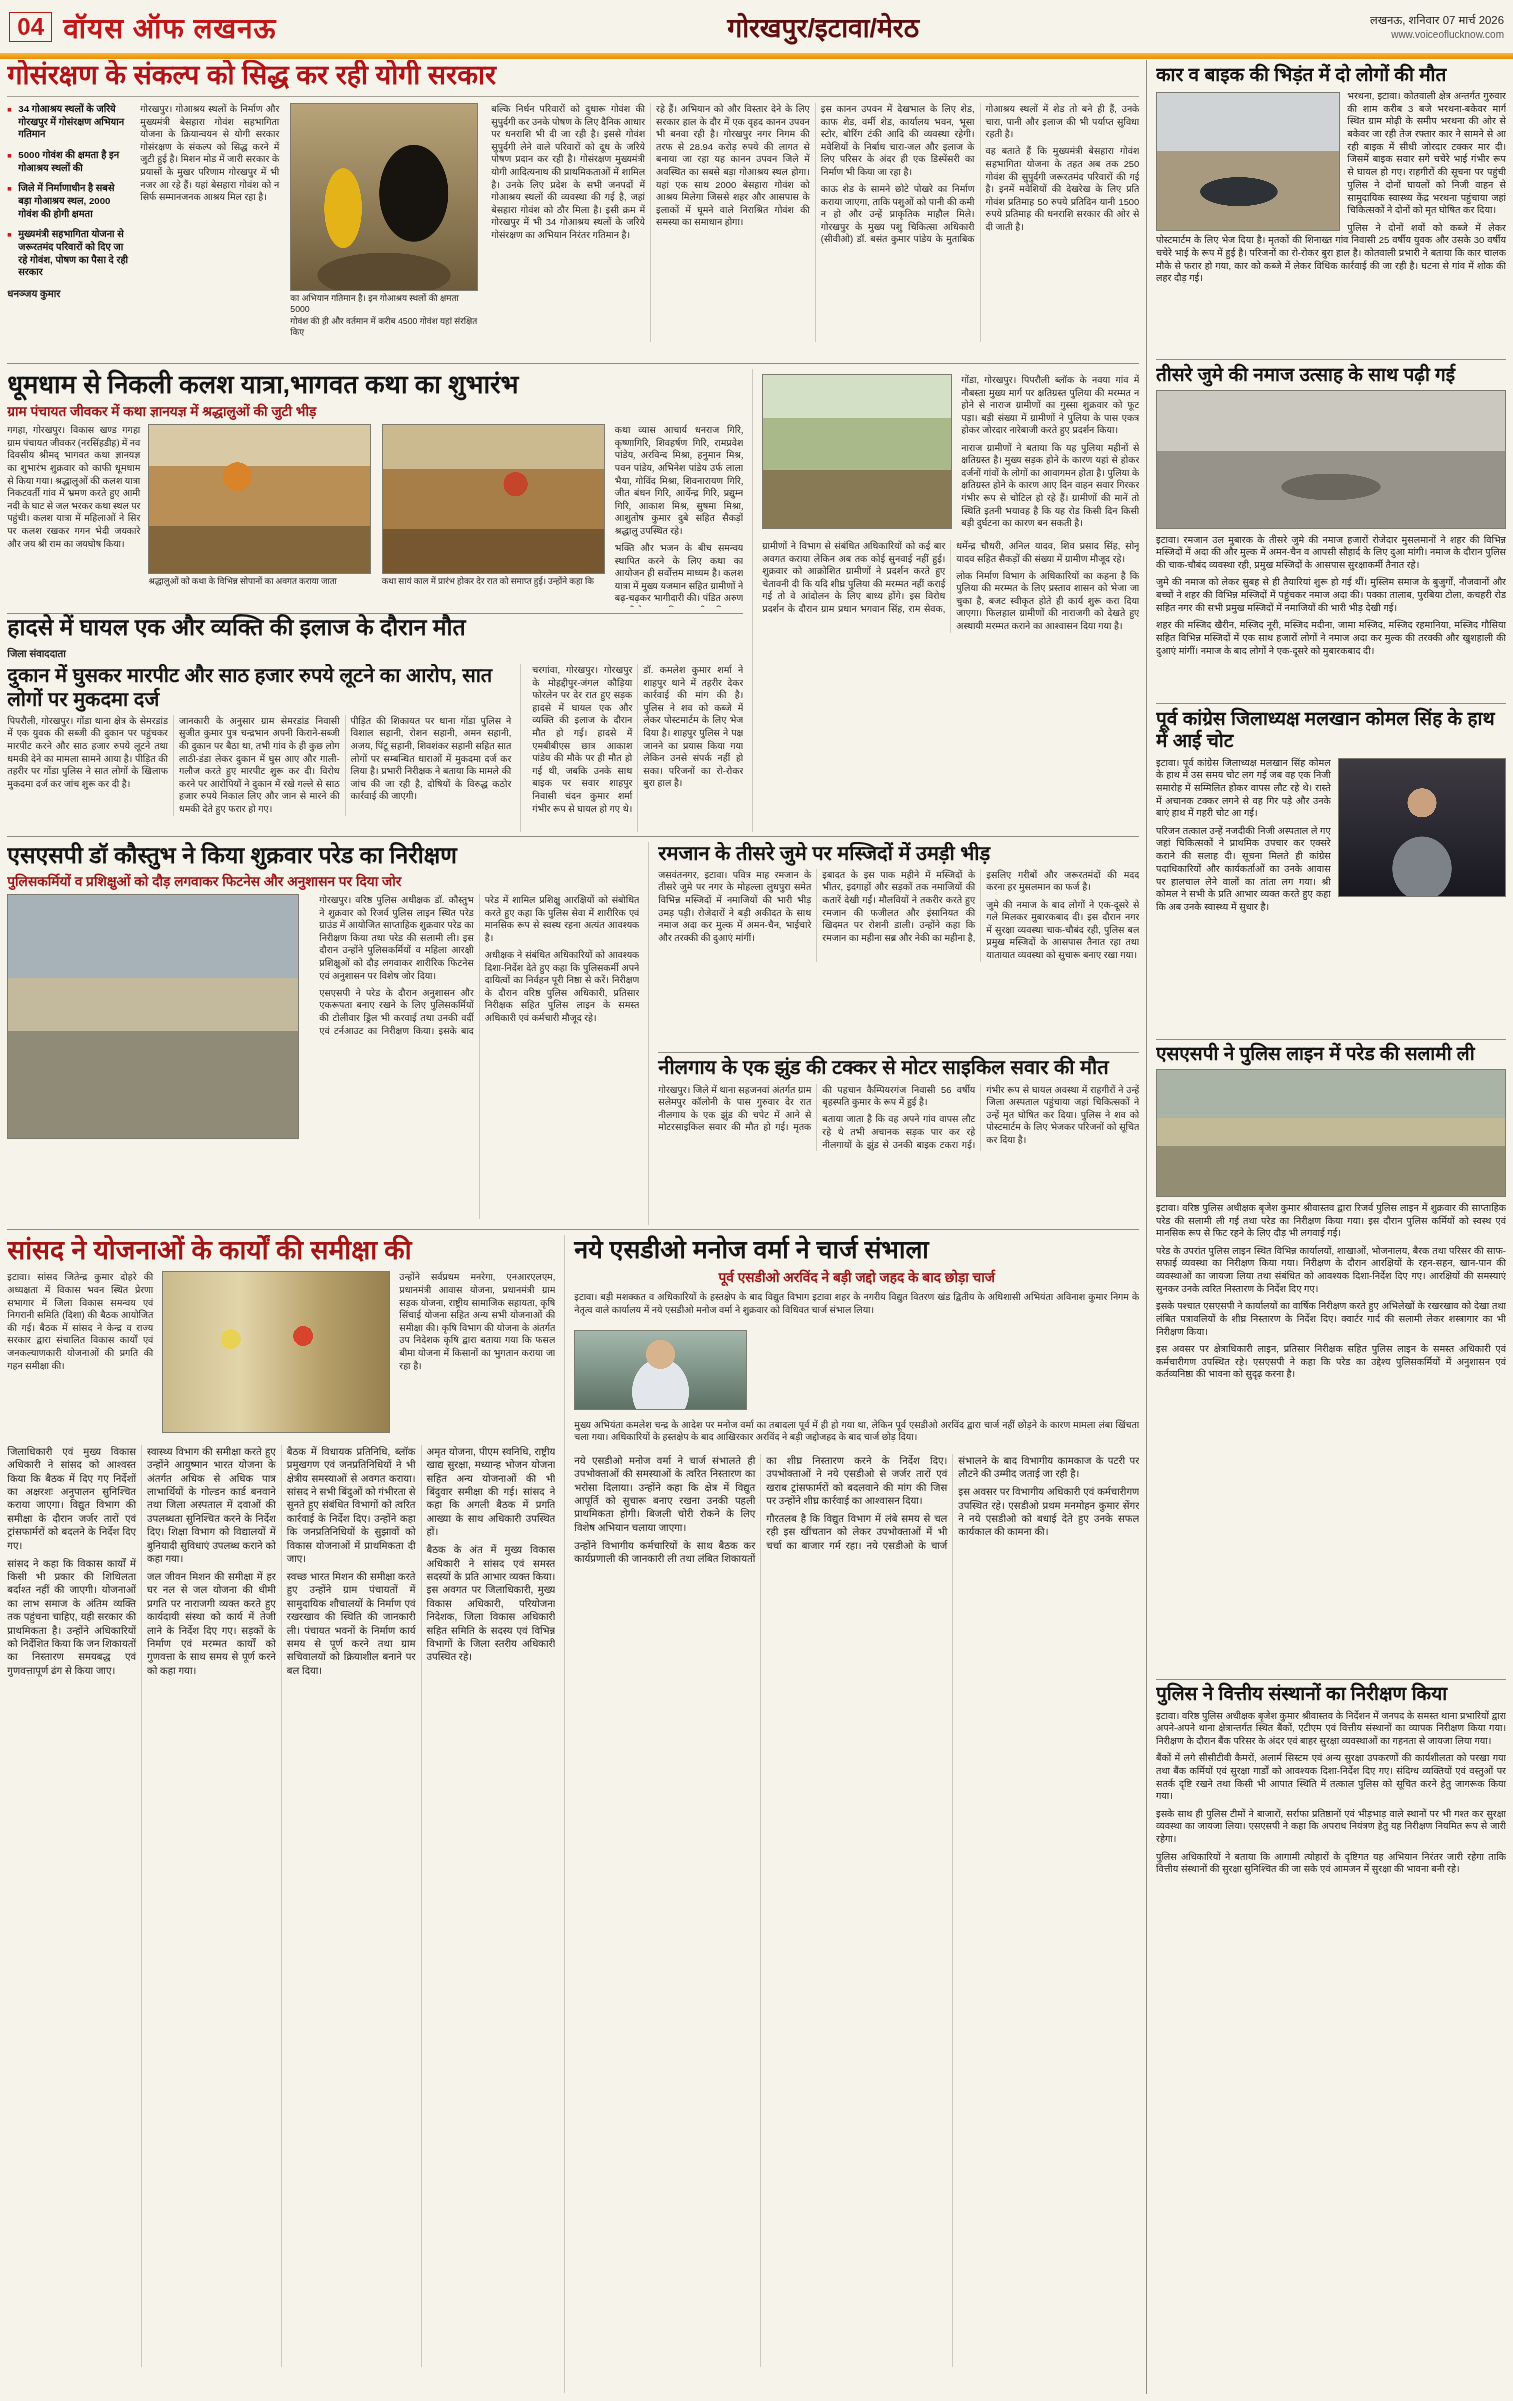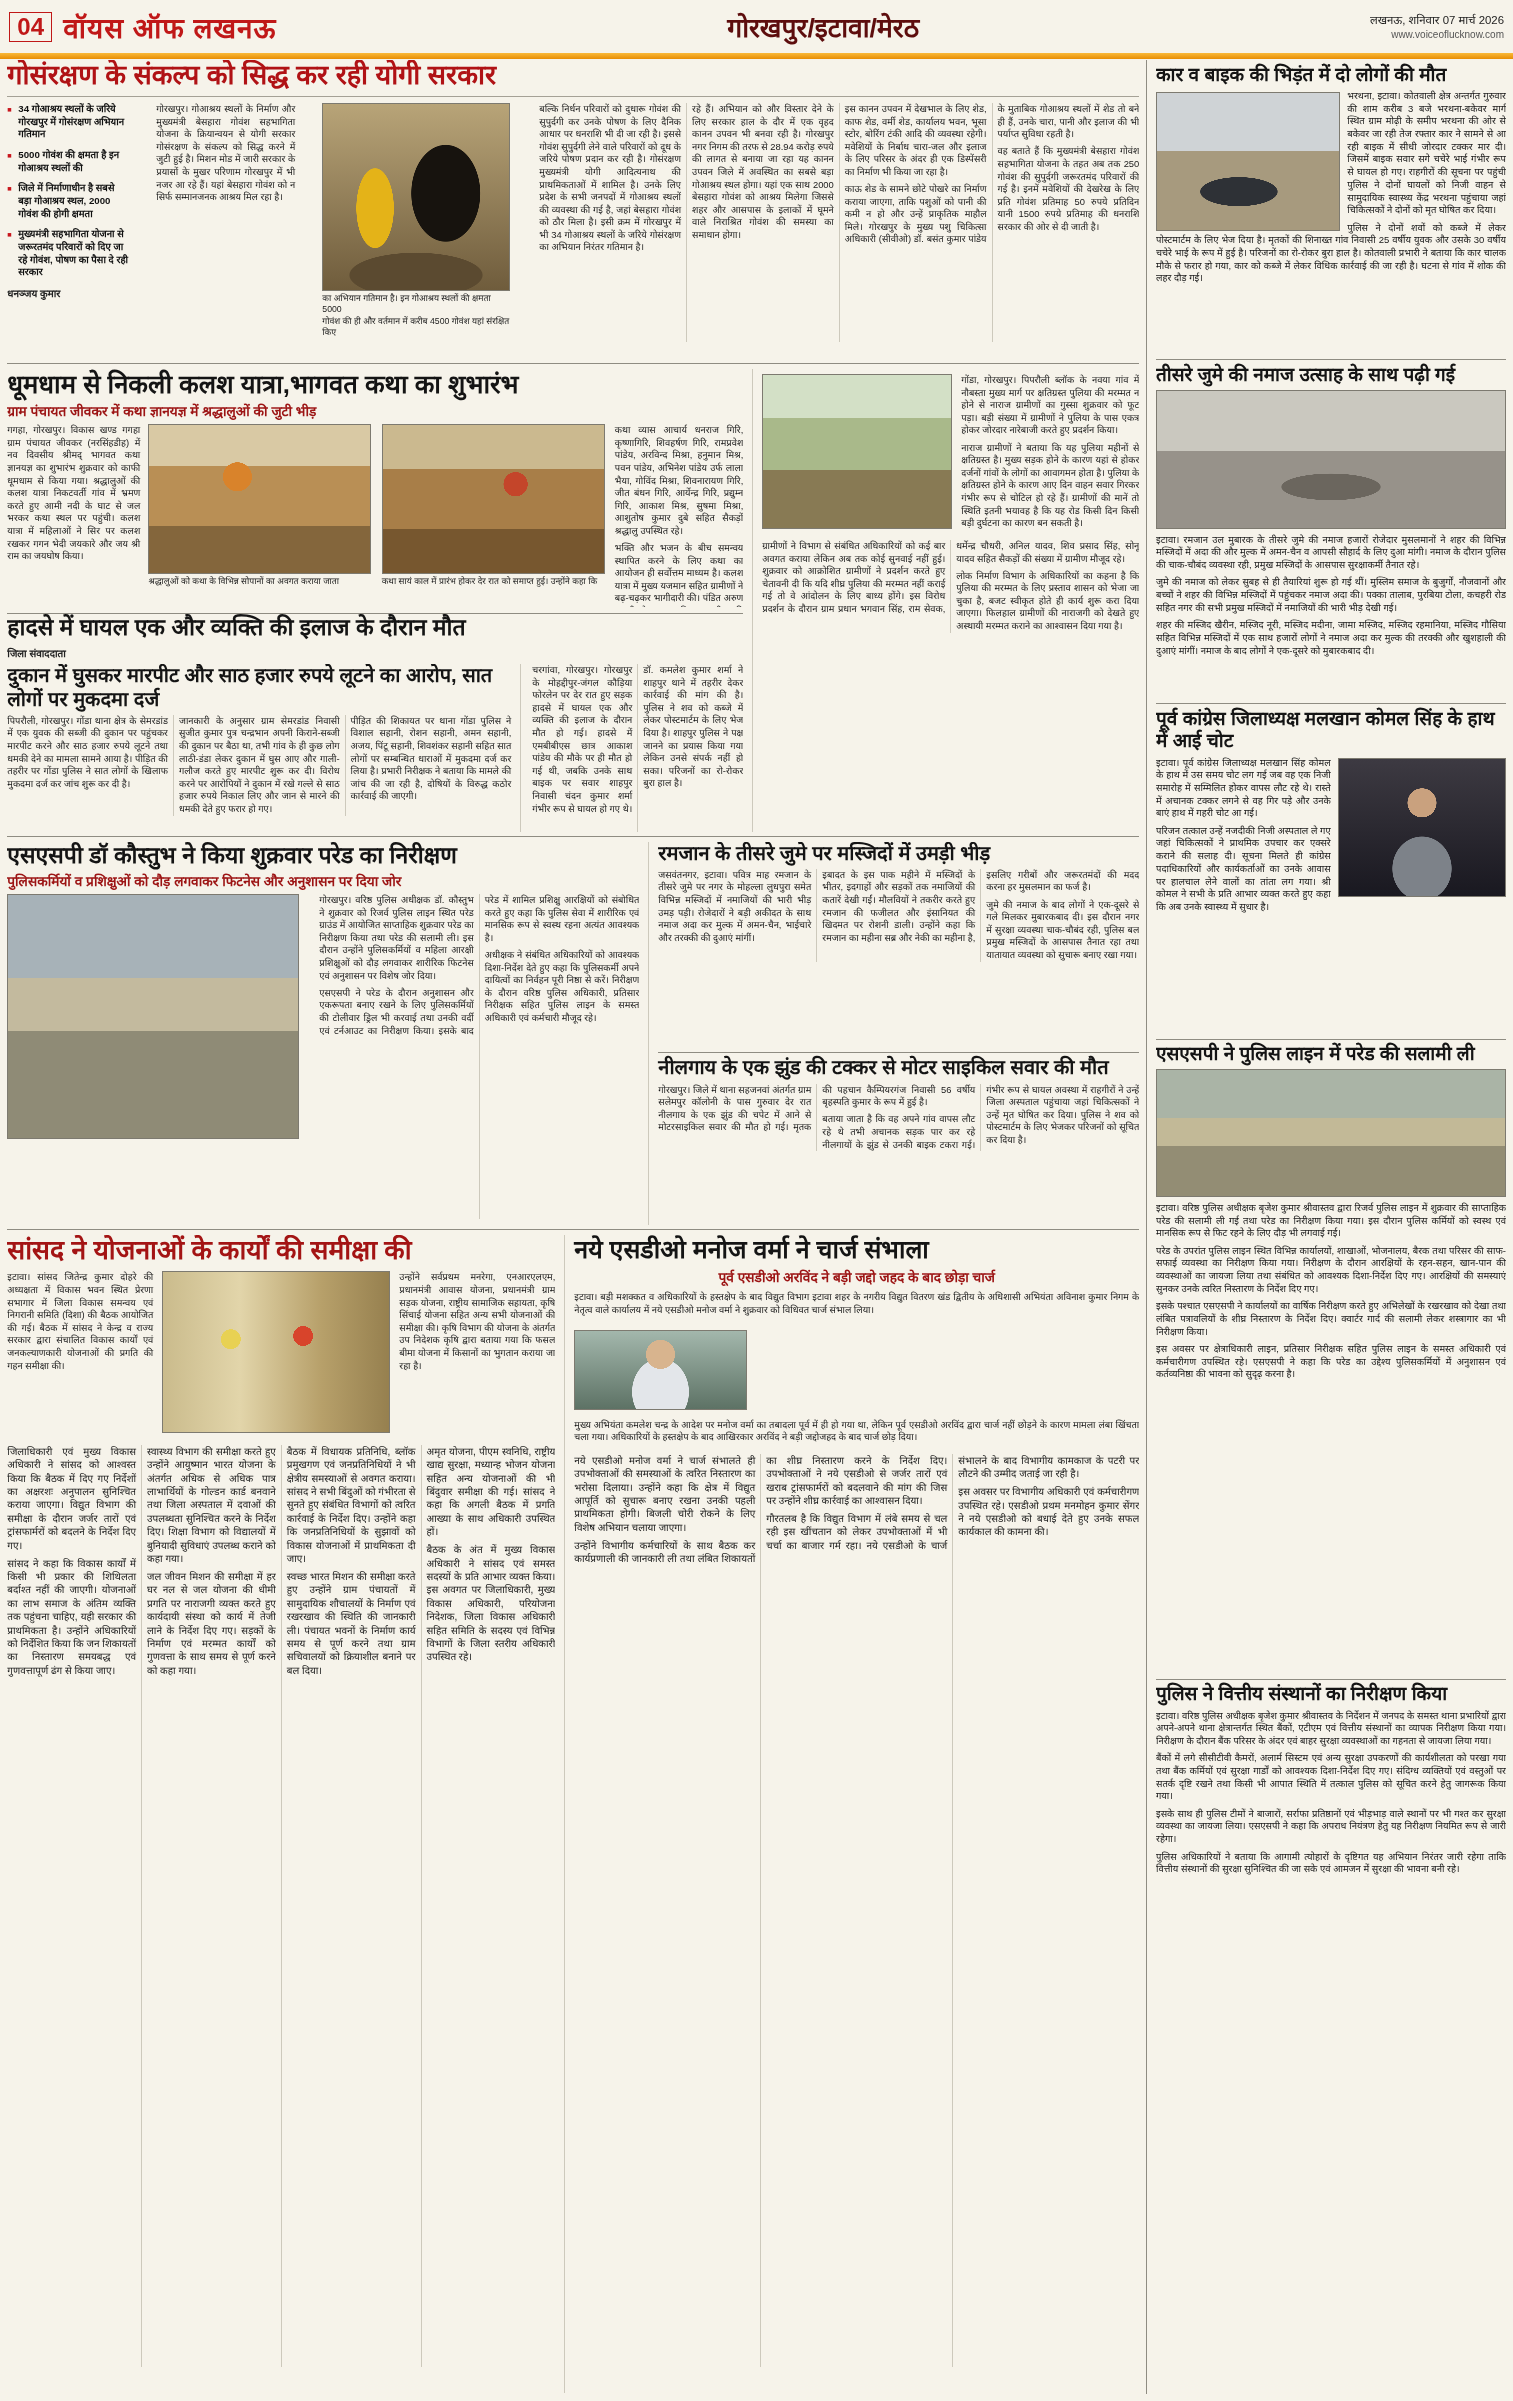--- a/index.html
+++ b/index.html
@@ -27,39 +27,39 @@
   figure{margin:0;}
   figcaption{font-size:8.7px;line-height:1.25;padding-top:1.8px;color:#222;}
   .cols2{column-count:2;column-gap:11px;column-rule:0.9px solid #cdc9bc;}
   .cols3{column-count:3;column-gap:11px;column-rule:0.9px solid #cdc9bc;}
   .cols4{column-count:4;column-gap:11px;column-rule:0.9px solid #cdc9bc;}
   .band{position:absolute;left:7.3px;width:1132px;overflow:hidden;box-sizing:border-box;}
   .band+.band{border-top:0.9px solid #8f8c82;}
   
   #band1{top:60px;height:299px;}
   .h-lead{font-size:27px;color:#b01215;border-bottom:0.9px solid #a5a196;padding-bottom:4.6px;}
-  .lead-row{display:flex;gap:27px;margin-top:5.5px;height:239px;overflow:hidden;}
+  .lead-row{display:flex;gap:11px;margin-top:5.5px;height:239px;overflow:hidden;}
   .bullets{width:122px;font-size:9.7px;font-weight:bold;line-height:1.3;}
   .bullet{position:relative;padding-left:11px;margin-bottom:8.2px;text-align:left;}
   .bullet::before{content:"■";color:#c8161d;position:absolute;left:0;top:1.8px;font-size:7.3px;}
   .lead-col0{width:139px;}
   .cow-fig{width:190px;}
   .ph-cow{width:188px;height:188px;
     background:
       radial-gradient(ellipse 57px 80px at 66% 48%, #17130e 0 60%, transparent 61%),
       radial-gradient(ellipse 31px 66px at 28% 56%, #e4b318 0 60%, transparent 61%),
       radial-gradient(ellipse 110px 37px at 50% 92%, #5b4a30 0 60%, transparent 61%),
       linear-gradient(#b8a478,#6f5c3c);}
   .lead-cols{flex:1;column-count:4;column-gap:11px;column-rule:0.9px solid #cdc9bc;}
   
   #band2{top:363px;height:469px;display:flex;gap:9px;padding-top:4.6px;}
   .b2-left{width:736px;display:flex;flex-direction:column;}
   .b2-right{flex:1;border-left:0.9px solid #cdc9bc;padding-left:9px;overflow:hidden;}
   .h-xl{font-size:25.6px;}
-  .kalash-row{display:flex;gap:8.2px;height:183px;overflow:hidden;margin-top:1.8px;}
+  .kalash-row{display:flex;gap:8.2px;height:183px;overflow:hidden;margin-top:1.8px;font-family:Liberation Serif, serif;}
   .kalash-col{width:133px;}
   .kfig{width:225px;}
   .ph-kalash1{width:223px;height:150px;
     background:radial-gradient(circle 24px at 40% 35%, #d9832b 0 60%, transparent 61%),
       linear-gradient(#d9c9a4 0 28%, #b98f55 28% 68%, #84663c 68%);}
   .ph-kalash2{width:223px;height:150px;
     background:radial-gradient(circle 20px at 60% 40%, #c4452a 0 60%, transparent 61%),
       linear-gradient(#cbb98f 0 30%, #a87e48 30% 70%, #77572f 70%);}
   .b2l-bottom{border-top:0.9px solid #8f8c82;margin-top:5.5px;padding-top:0;flex:1;overflow:hidden;}
   .h-lg{font-size:23px;}

